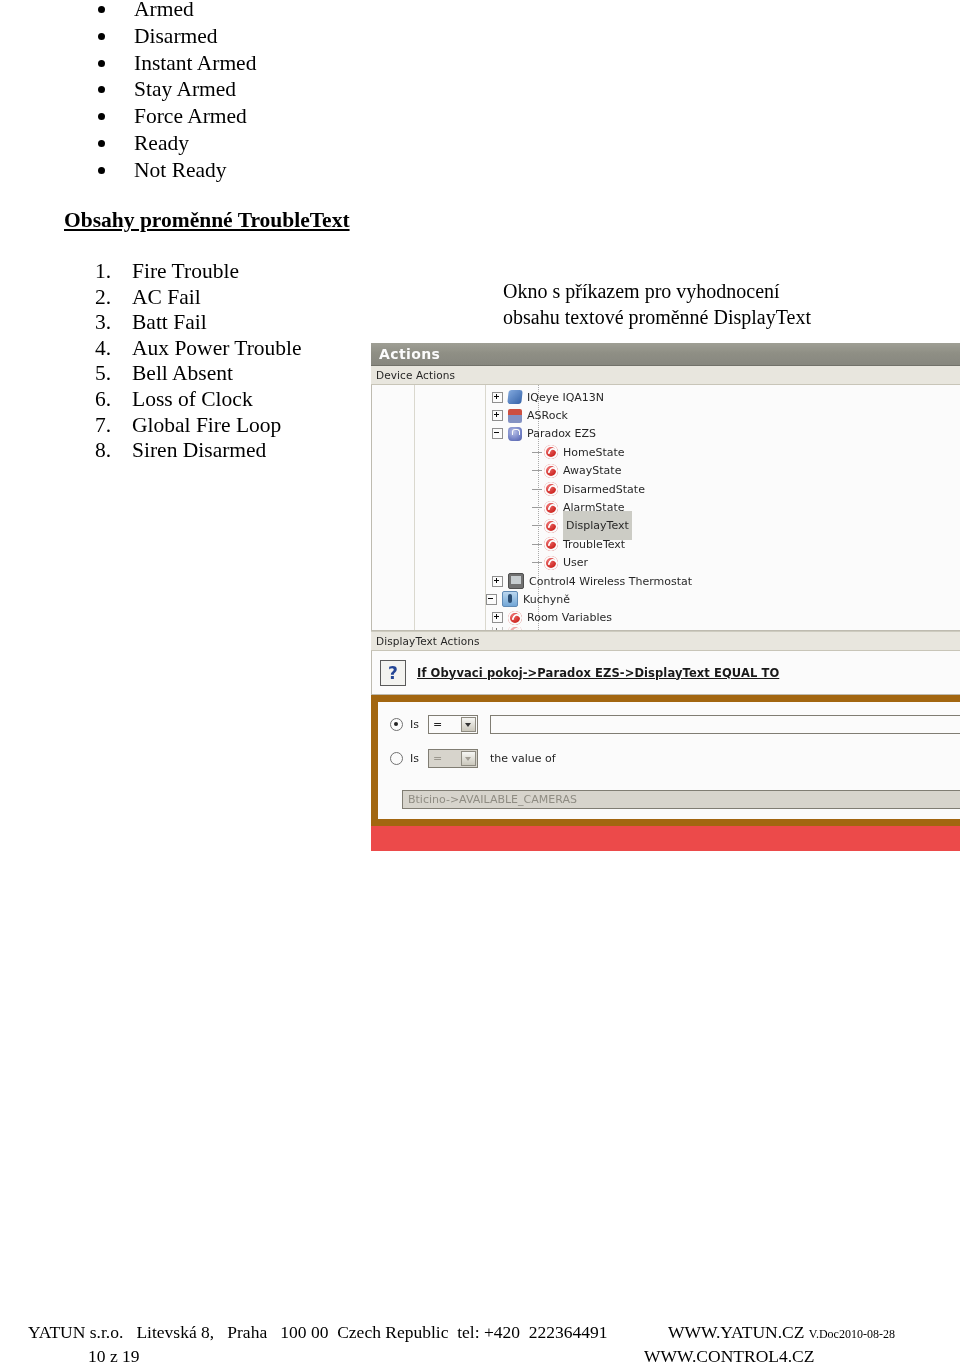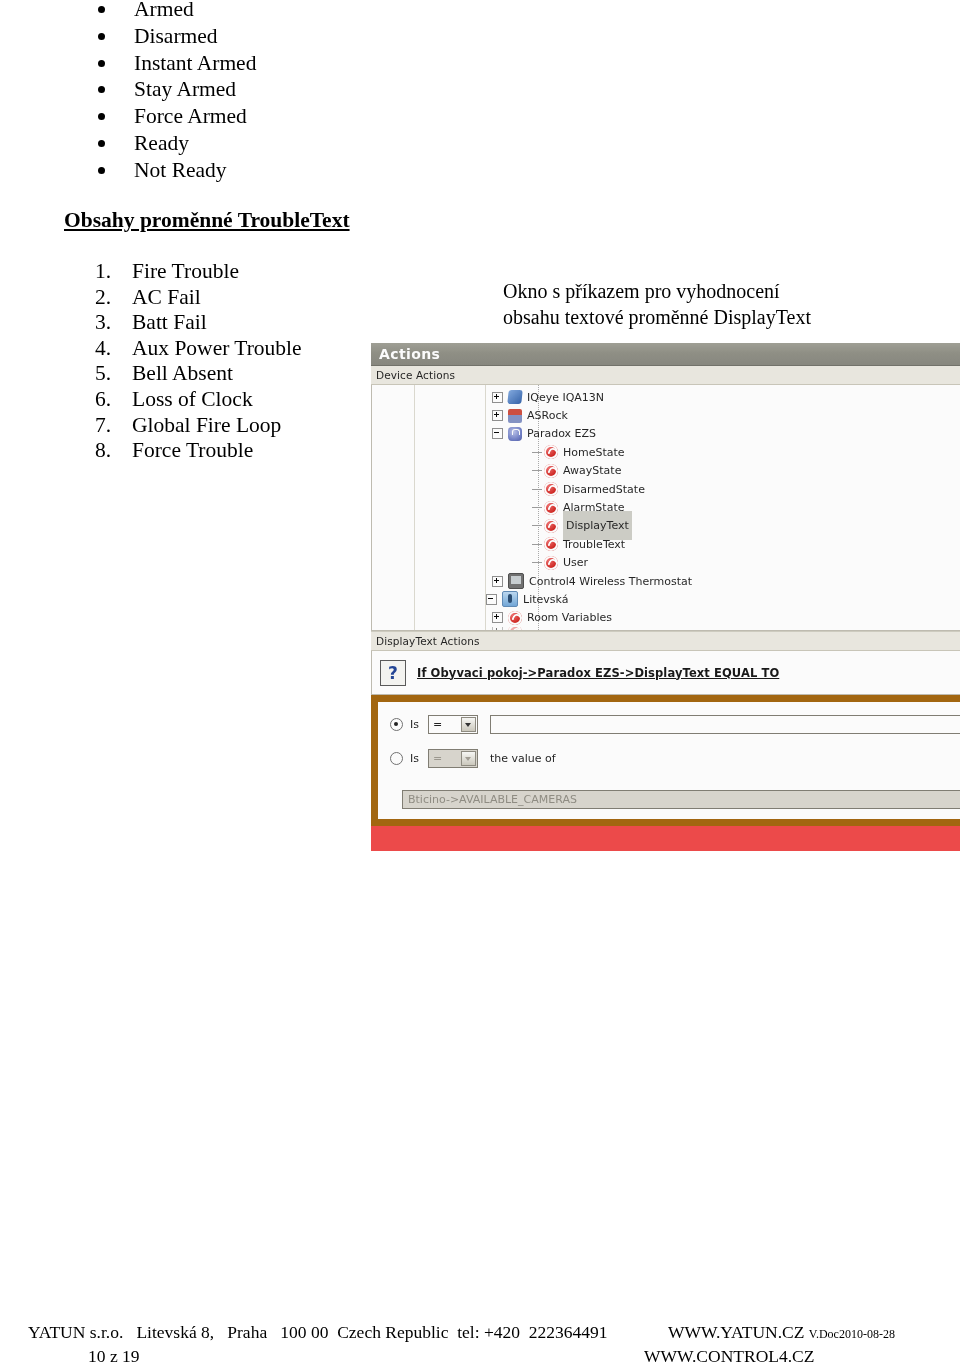--- a/index.html
+++ b/index.html
@@ -362,21 +362,21 @@
   <div class="section-heading">Obsahy proměnné TroubleText</div>
 
   <ol class="num-list">
     <li><span class="num">1.</span><span>Fire Trouble</span></li>
     <li><span class="num">2.</span><span>AC Fail</span></li>
     <li><span class="num">3.</span><span>Batt Fail</span></li>
     <li><span class="num">4.</span><span>Aux Power Trouble</span></li>
     <li><span class="num">5.</span><span>Bell Absent</span></li>
     <li><span class="num">6.</span><span>Loss of Clock</span></li>
     <li><span class="num">7.</span><span>Global Fire Loop</span></li>
-    <li><span class="num">8.</span><span>Force Trouble</span></li>
+    <li><span class="num">8.</span><span>Siren Disarmed</span></li>
   </ol>
 
   <div class="caption">
     <div>Okno s příkazem pro vyhodnocení</div>
     <div>obsahu textové proměnné DisplayText</div>
   </div>
 
   <div class="appshot">
 
     <div class="app-titlebar">
@@ -456,21 +456,21 @@
 
         <div class="trow indent-0">
           <span class="toggle plus"></span>
           <span class="ico screen"></span>
           <span class="tlabel">Control4 Wireless Thermostat</span>
         </div>
 
         <div class="trow" style="padding-left:0;">
           <span class="toggle"></span>
           <span class="ico room"></span>
-          <span class="tlabel">Litevská</span>
+          <span class="tlabel">Kuchyně</span>
         </div>
 
         <div class="trow indent-0">
           <span class="toggle plus"></span>
           <span class="ico var"></span>
           <span class="tlabel">Room Variables</span>
         </div>
 
         <div class="trow indent-0 clipped">
           <span class="toggle plus"></span>

